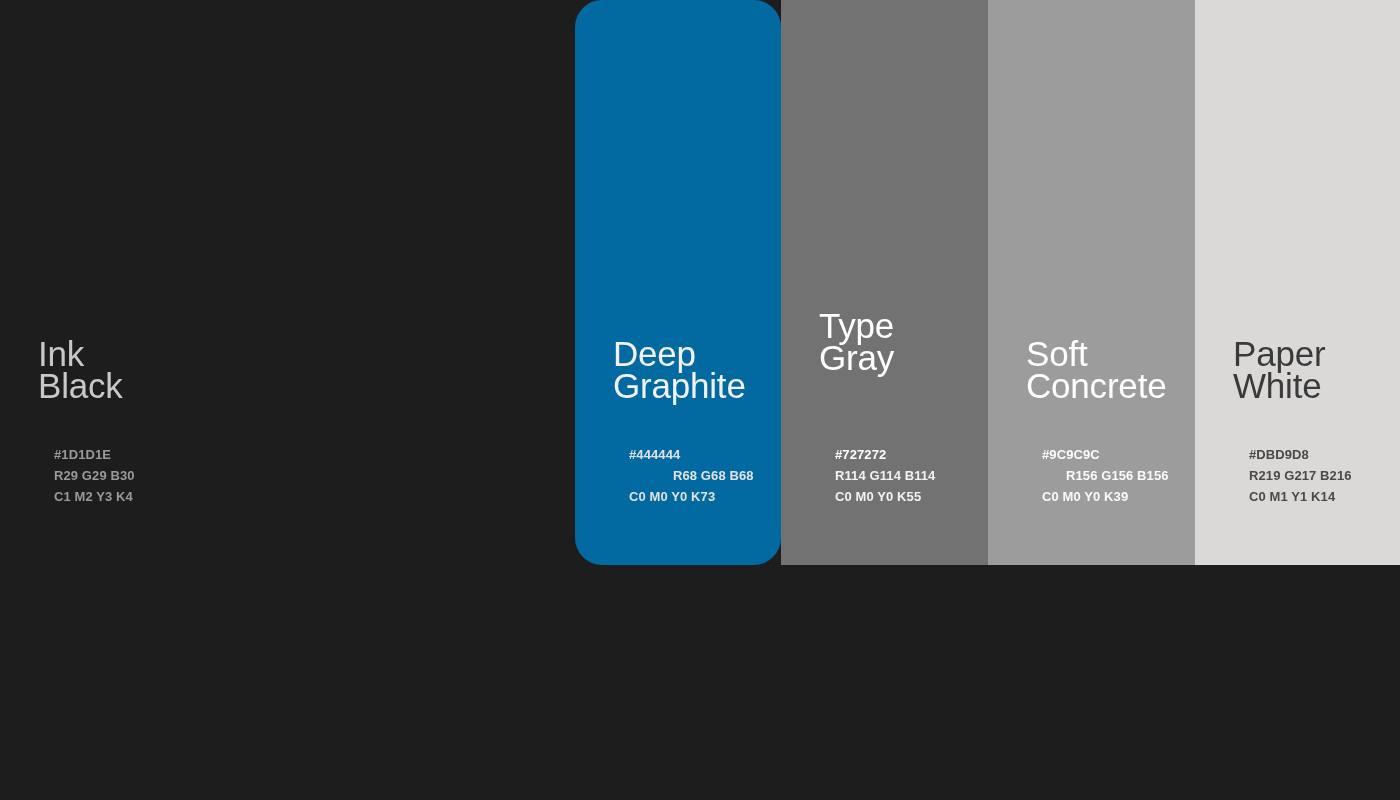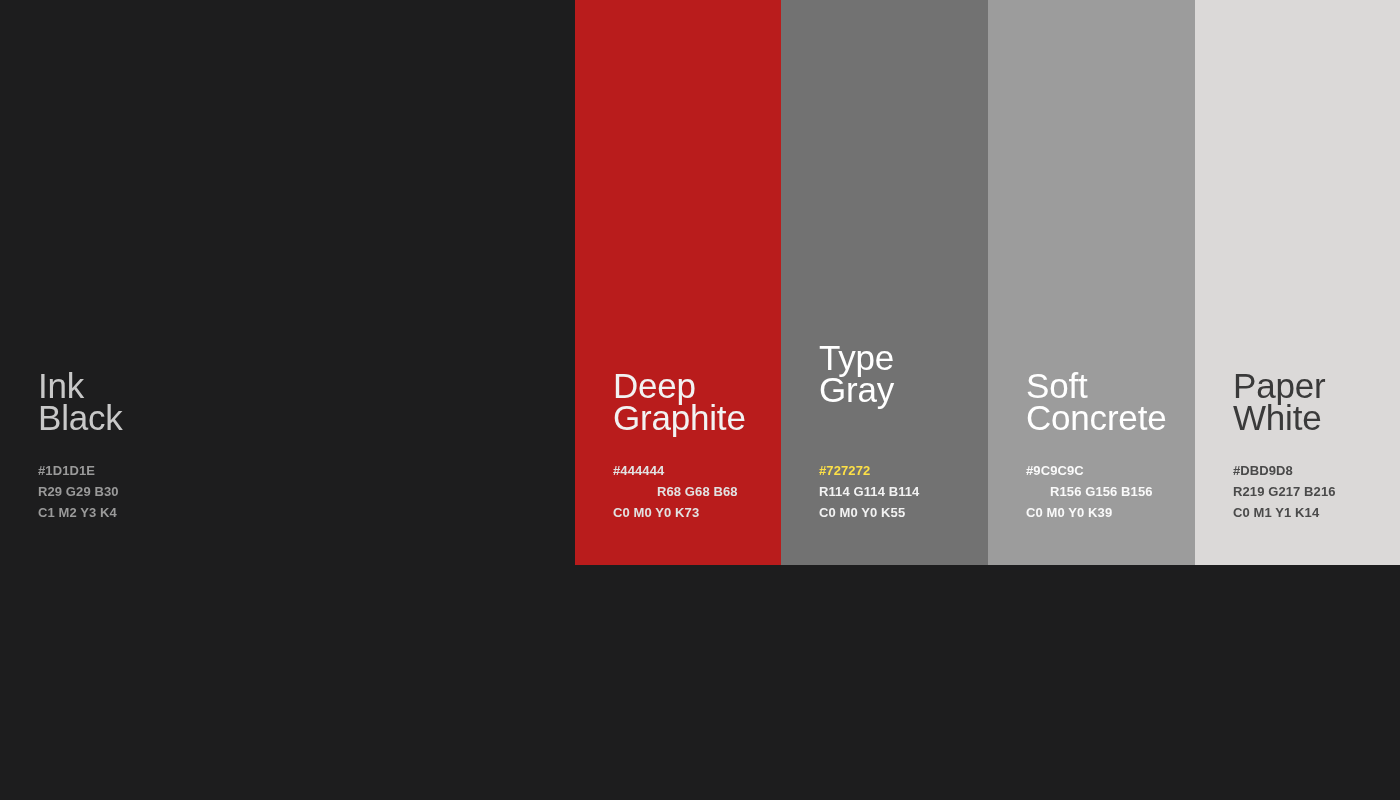--- a/index.html
+++ b/index.html
@@ -36,21 +36,21 @@
   .swatch-name {
     font-size: 35px;
     font-weight: 300;
     line-height: 32px;
     letter-spacing: -0.2px;
     white-space: pre-line;
     margin: 0 0 26px 0;
   }
 
   .swatch-specs {
-    margin: 0;
+    margin: 16px;
   }
 
   .spec-line {
     font-size: 13px;
     font-weight: bold;
     line-height: 21px;
     letter-spacing: 0.1px;
     white-space: nowrap;
   }
 </style>
@@ -60,34 +60,34 @@
 <div class="palette">
     <div class="swatch" style="width: 575px; flex: 0 0 575px; background: rgb(29, 29, 30);">
       <div class="swatch-name" style="color: rgb(200, 200, 200);">Ink
 Black</div>
       <div class="swatch-specs">
         <div class="spec-line" style="color: rgb(154, 154, 154);">#1D1D1E</div>
         <div class="spec-line" style="color: rgb(154, 154, 154);">R29 G29 B30</div>
         <div class="spec-line" style="color: rgb(154, 154, 154);">C1 M2 Y3 K4</div>
       </div>
     </div>
-    <div class="swatch" style="width: 206px; flex: 0 0 206px; background: #b91c1c;">
+    <div class="swatch" style="width: 206px; flex: 0 0 206px; background: #0369a1; border-radius: 27px;">
       <div class="swatch-name" style="color: rgb(242, 242, 242);">Deep
 Graphite</div>
       <div class="swatch-specs">
         <div class="spec-line" style="color: rgb(226, 226, 226);">#444444</div>
         <div class="spec-line" style="color: rgb(226, 226, 226); padding-left: 44px;">R68 G68 B68</div>
         <div class="spec-line" style="color: rgb(226, 226, 226);">C0 M0 Y0 K73</div>
       </div>
     </div>
     <div class="swatch" style="width: 207px; flex: 0 0 207px; background: rgb(114, 114, 114); gap: 28px;">
       <div class="swatch-name" style="color: rgb(255, 255, 255);">Type
 Gray</div>
       <div class="swatch-specs">
-        <div class="spec-line" style="color: #fde047;">#727272</div>
+        <div class="spec-line" style="color: #ffffff;">#727272</div>
         <div class="spec-line" style="color: rgb(242, 242, 242);">R114 G114 B114</div>
         <div class="spec-line" style="color: rgb(242, 242, 242);">C0 M0 Y0 K55</div>
       </div>
     </div>
     <div class="swatch" style="width: 207px; flex: 0 0 207px; background: rgb(156, 156, 156);">
       <div class="swatch-name" style="color: rgb(255, 255, 255);">Soft
 Concrete</div>
       <div class="swatch-specs">
         <div class="spec-line" style="color: rgb(250, 250, 250);">#9C9C9C</div>
         <div class="spec-line" style="color: rgb(250, 250, 250); padding-left: 24px;">R156 G156 B156</div>

